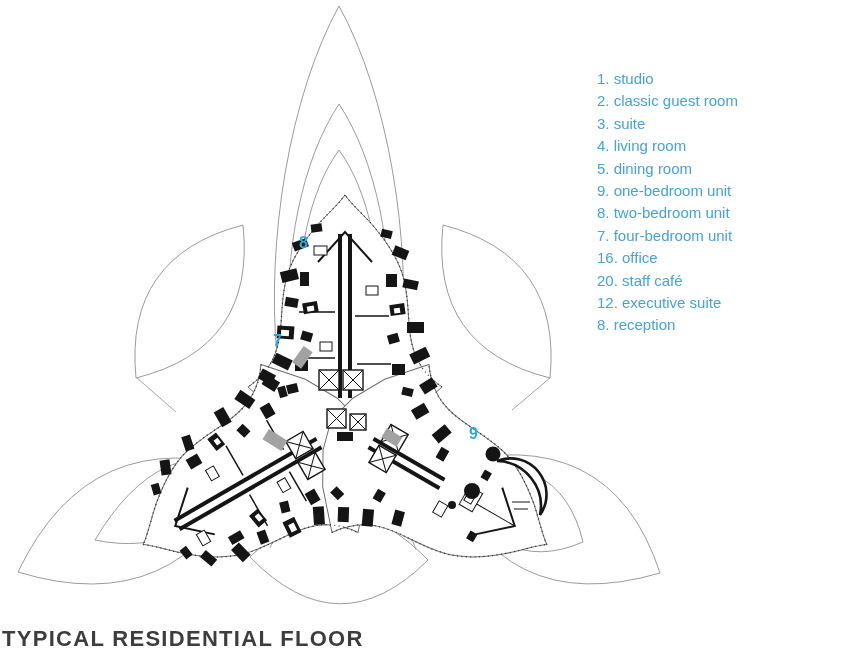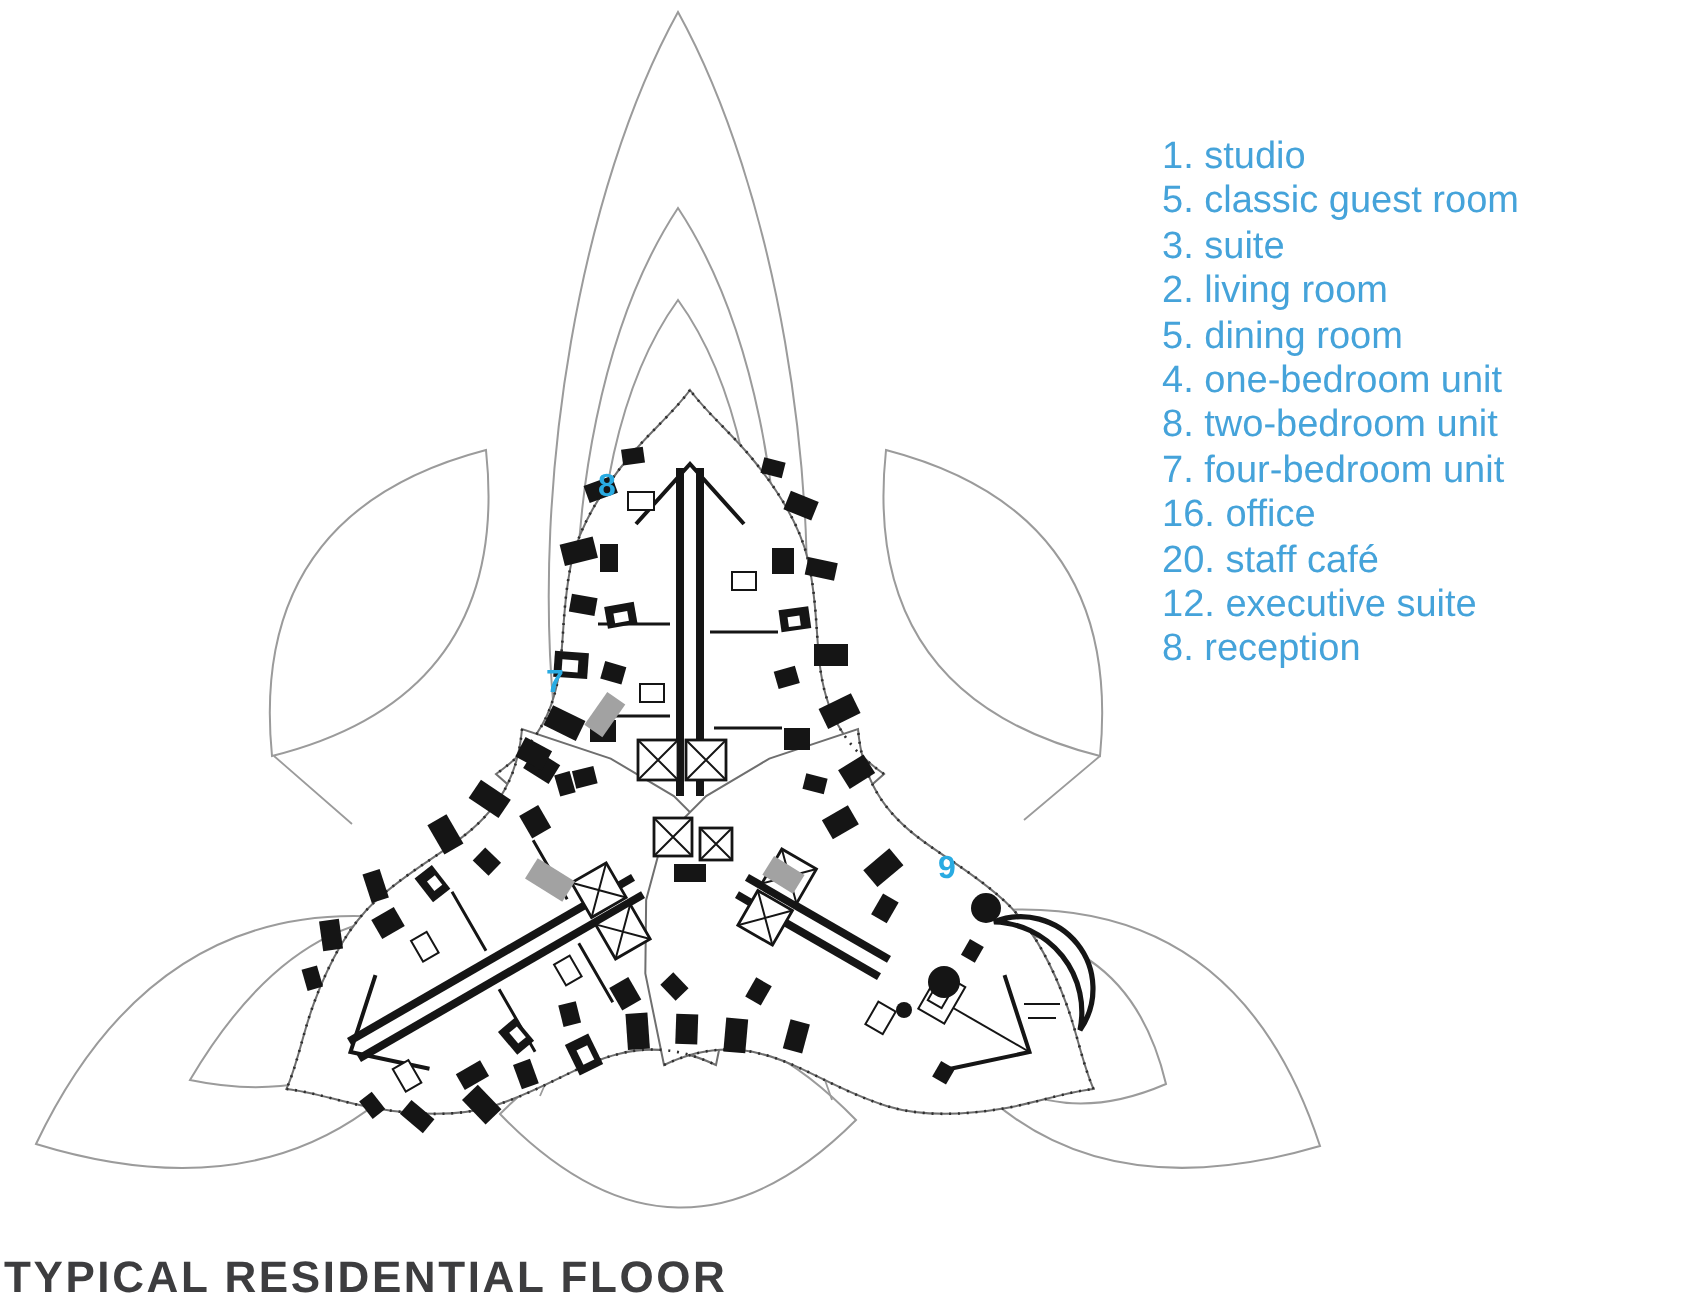--- a/index.html
+++ b/index.html
@@ -17,22 +17,22 @@
   .ln15{stroke:#151515;stroke-width:1.5;fill:none;}
   .ln2{stroke:#151515;stroke-width:2;fill:none;}
   .ln1{stroke:#151515;stroke-width:1;fill:none;}
   .elev{fill:#ffffff;stroke:#151515;stroke-width:1.4;}
   .elevx{stroke:#151515;stroke-width:1;fill:none;}
   .gry{fill:#a2a2a2;}
   .dot{fill:#151515;}
   .cres{fill:#ffffff;stroke:#151515;stroke-width:2.6;}
   .wlabel{font:bold 16px "Liberation Sans",sans-serif;fill:#29abe2;}
   
-  .legend{position:absolute;left:581px;top:68px;color:#45a3da;
-          font-size:19px;line-height:22.4px;font-weight:400;}
+  .legend{position:absolute;left:597px;top:68px;color:#45a3da;
+          font-size:15px;line-height:22.4px;font-weight:400;}
   .legend-item{white-space:nowrap;}
   
   .plan-title{position:absolute;left:2px;top:626px;color:#3d3d3f;
           font-size:22px;font-weight:700;letter-spacing:1.3px;}
 </style>
 </head>
 <body>
 
 <div class="canvas">
 
@@ -183,25 +183,25 @@
       <rect class="gry" x="383" y="432" width="18" height="11" transform="rotate(32 392 437)"></rect>
     </g>
 
     <text class="wlabel" x="299" y="248">8</text>
     <text class="wlabel" x="273" y="346">7</text>
     <text class="wlabel" x="469" y="439">9</text>
   </svg>
 
   <div class="legend">
     <div class="legend-item">1. studio</div>
-    <div class="legend-item">5. classic guest room</div>
+    <div class="legend-item">2. classic guest room</div>
     <div class="legend-item">3. suite</div>
-    <div class="legend-item">2. living room</div>
+    <div class="legend-item">4. living room</div>
     <div class="legend-item">5. dining room</div>
-    <div class="legend-item">4. one-bedroom unit</div>
+    <div class="legend-item">9. one-bedroom unit</div>
     <div class="legend-item">8. two-bedroom unit</div>
     <div class="legend-item">7. four-bedroom unit</div>
     <div class="legend-item">16. office</div>
     <div class="legend-item">20. staff café</div>
     <div class="legend-item">12. executive suite</div>
     <div class="legend-item">8. reception</div>
   </div>
 
   <div class="plan-title">TYPICAL RESIDENTIAL FLOOR</div>
 

